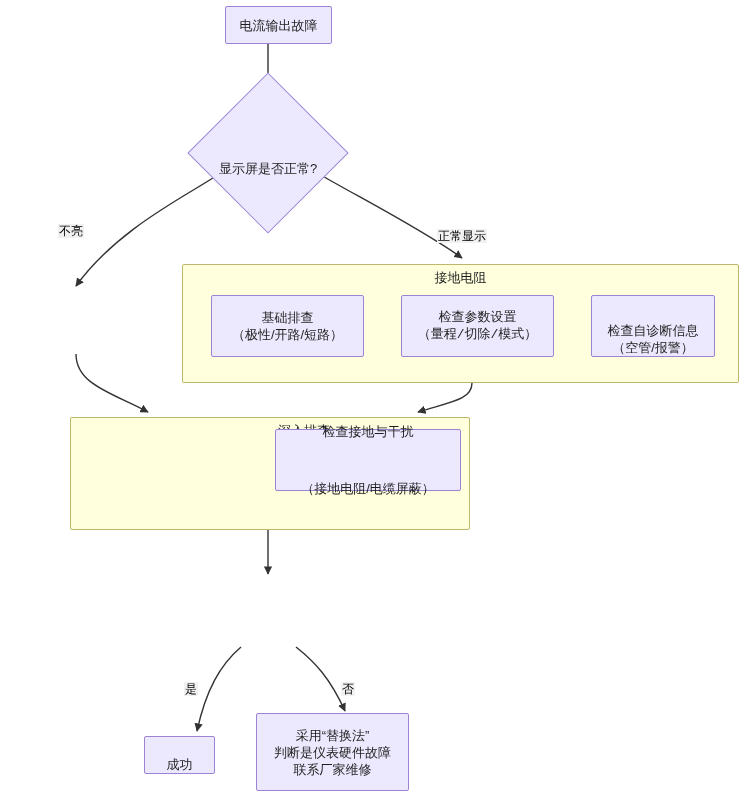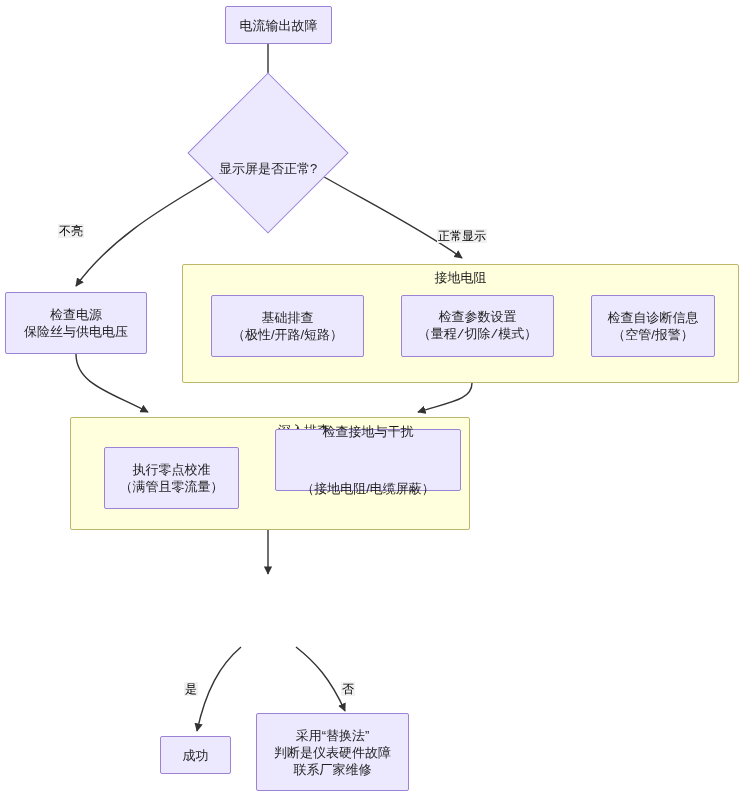--- a/index.html
+++ b/index.html
@@ -119,58 +119,50 @@
 
   <div class="node" style="left:215px; top:6px; width:107px; height:38px;margin-left:10px;">
     <span class="ln">电流输出故障</span>
   </div>
 
   <div class="diamond" style="left:211px; top:96px; width:114px; height:114px;">
     <div class="dshape"></div>
     <div class="dtext">显示屏是否正常?</div>
   </div>
 
-  <div class="node" style="left:5px; top:292px; width:142px; height:62px;">
-    <span class="ln">检查电源</span>
-    <span class="ln">保险丝与供电电压</span>
-  </div>
 
   <div class="cluster" style="left:182px; top:264px; width:557px; height:119px;"></div>
   <div class="cluster-label" style="left:182px; top:270px; width:557px;">接地电阻</div>
 
   <div class="node" style="left:211px; top:295px; width:153px; height:62px;">
     <span class="ln">基础排查</span>
     <span class="ln">（极性/开路/短路）</span>
   </div>
 
   <div class="node" style="left:401px; top:295px; width:153px; height:62px;font-family:Liberation Mono, monospace;">
     <span class="ln">检查参数设置</span>
     <span class="ln">（量程/切除/模式）</span>
   </div>
 
-  <div class="node" style="left:591px; top:295px; width:124px; height:62px;">
+  <div class="node" style="left:591px; top:295px; width:124px; height:62px;justify-content:flex-end;">
     <span class="ln">检查自诊断信息</span>
     <span class="ln">（空管/报警）</span>
   </div>
 
   <div class="cluster" style="left:70px; top:417px; width:400px; height:113px;"></div>
   <div class="cluster-label" style="left:70px; top:423px; width:468px;">深入排查</div>
 
-  <div class="node" style="left:104px; top:447px; width:135px; height:62px;">
-    <span class="ln">执行零点校准</span>
-    <span class="ln">（满管且零流量）</span>
-  </div>
 
   <div class="node" style="left:275px; top:429px; width:186px; height:62px;gap:40px;">
     <span class="ln">检查接地与干扰</span>
     <span class="ln">（接地电阻/电缆屏蔽）</span>
   </div>
 
 
-  <div class="node" style="left:160px; top:736px; width:71px; height:38px;">
+  <div class="node" style="left:144px; top:736px; width:71px; height:38px;justify-content:flex-end;">
     <span class="ln">成功</span>
   </div>
 
   <div class="node" style="left:256px; top:713px; width:153px; height:78px;">
     <span class="ln">采用“替换法”</span>
     <span class="ln">判断是仪表硬件故障</span>
     <span class="ln">联系厂家维修</span>
   </div>
 
   <div class="edge-label" style="left:58px; top:224px;">不亮</div>

